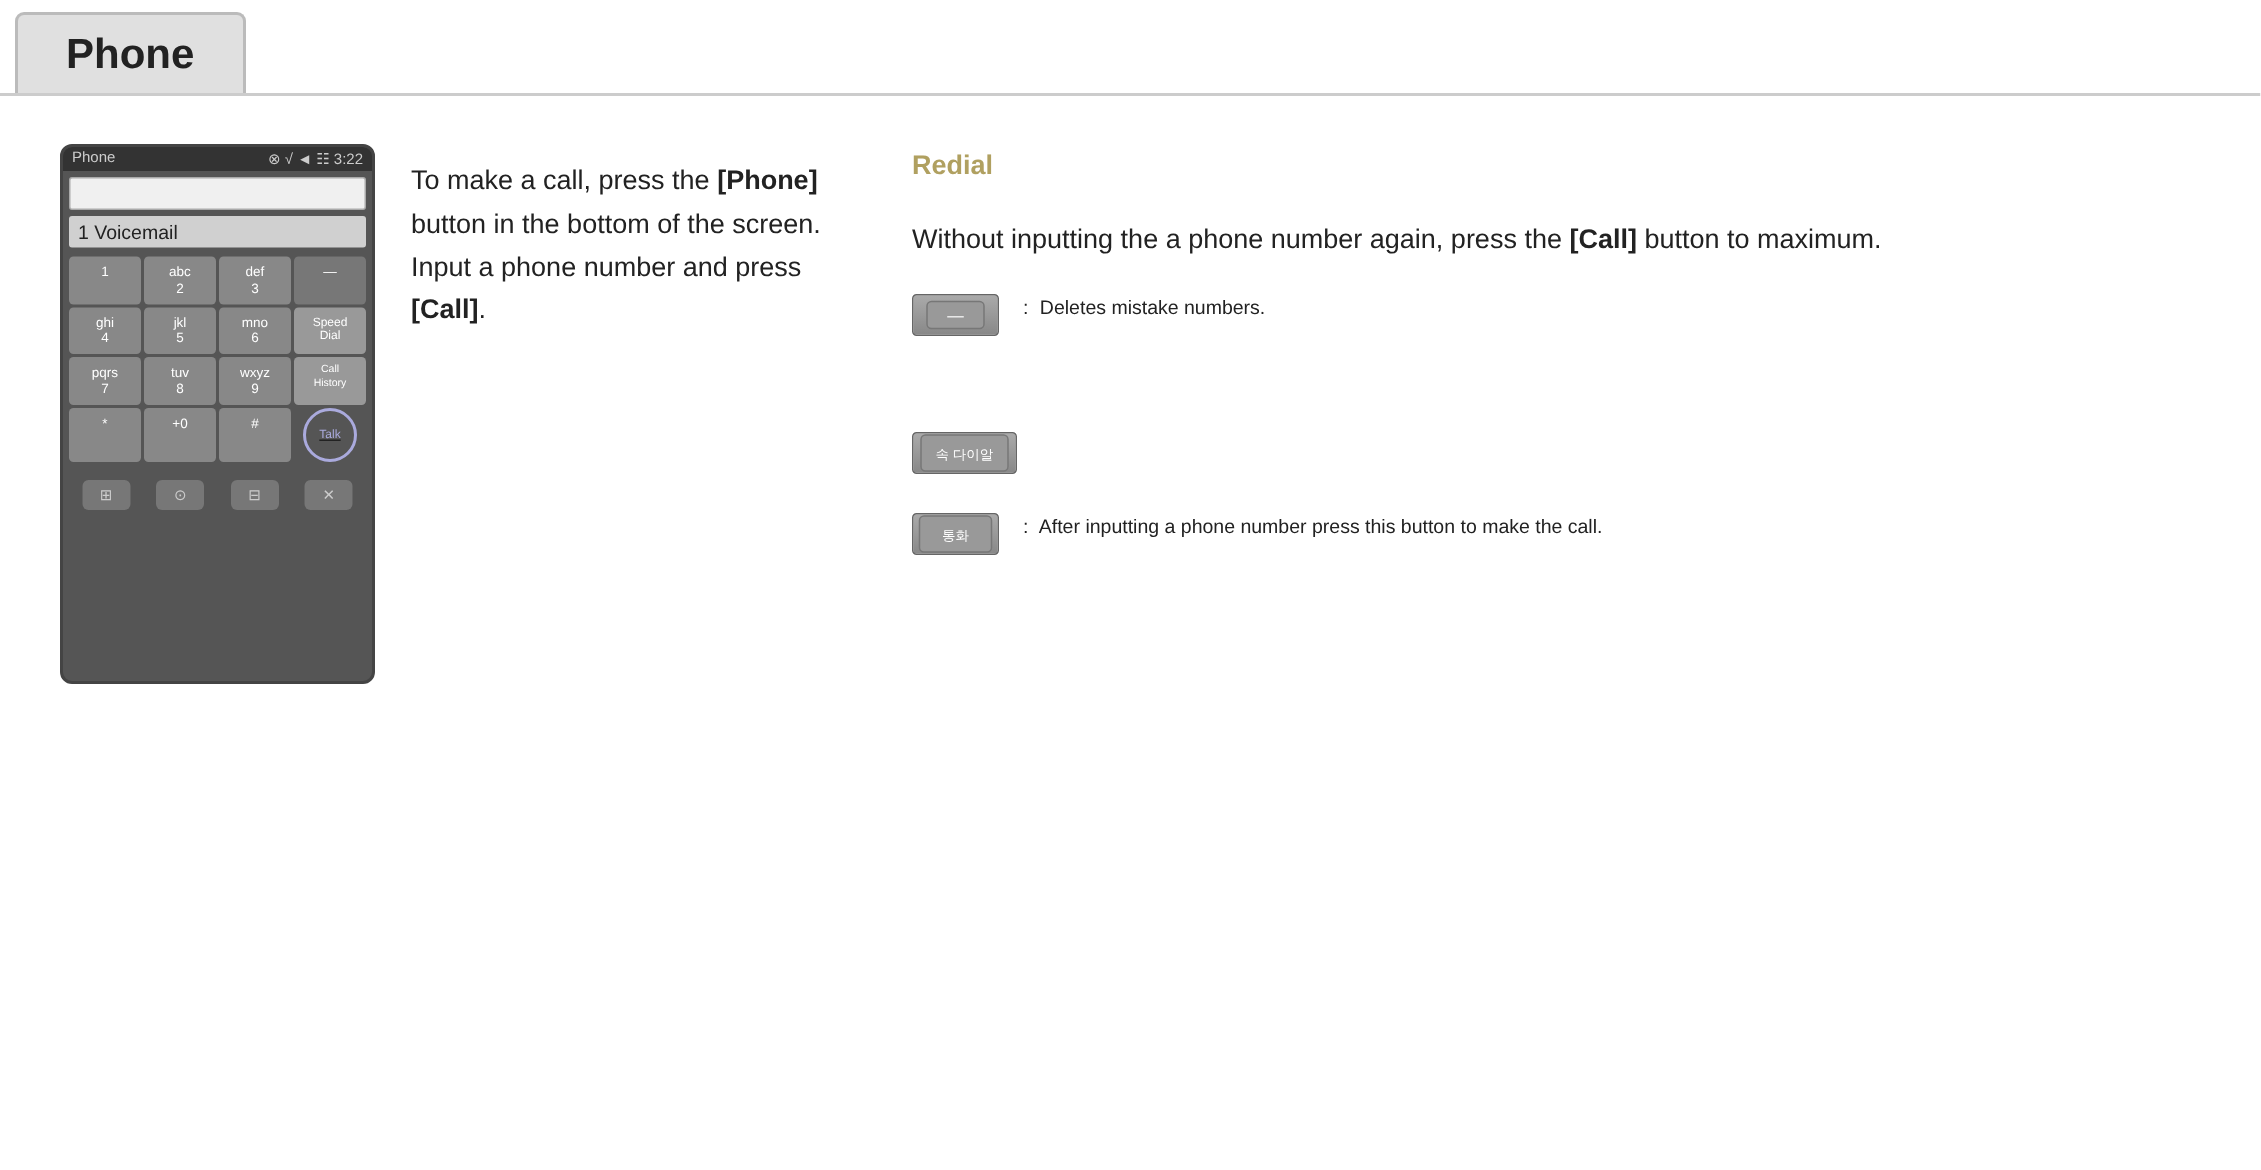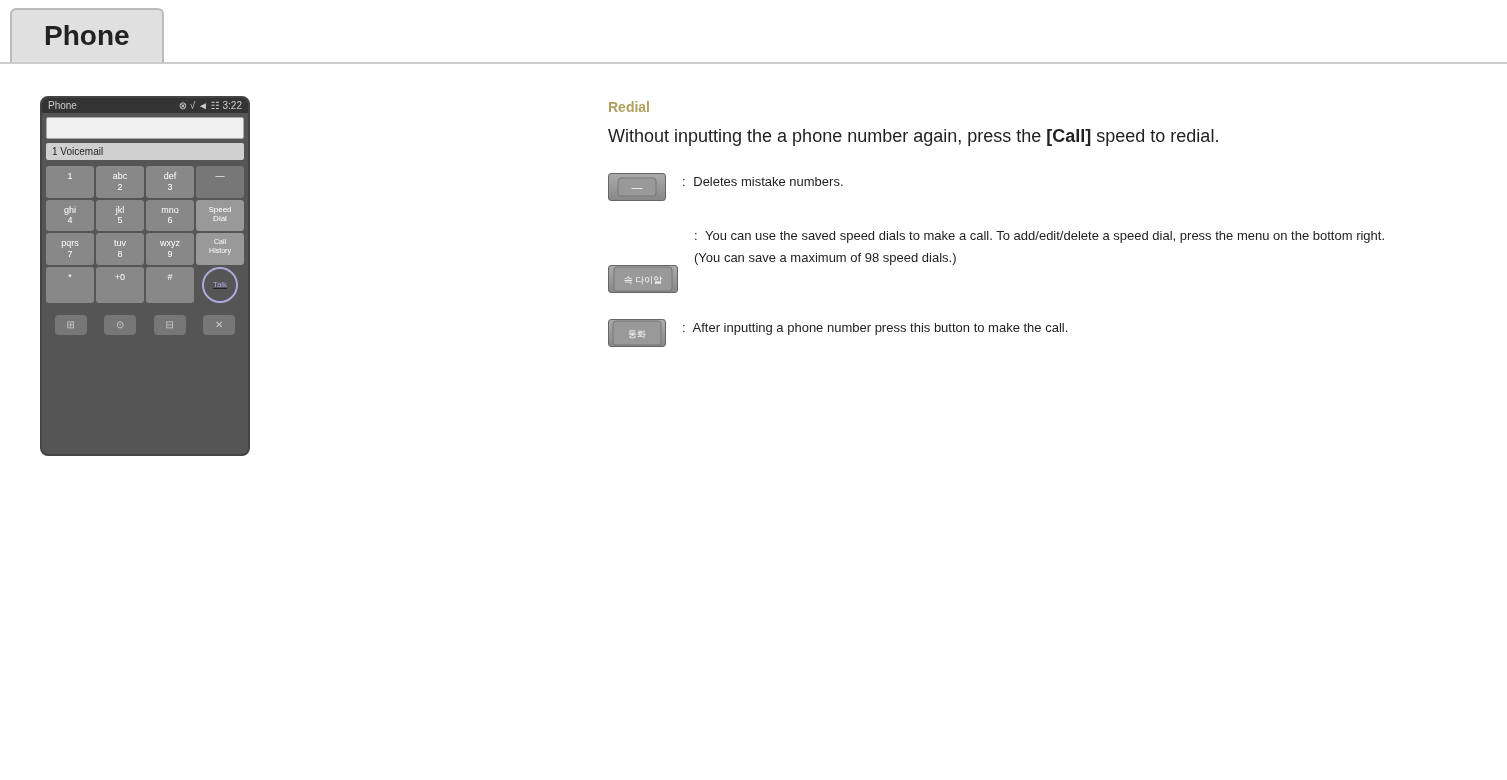--- a/index.html
+++ b/index.html
@@ -85,21 +85,21 @@
       background: #f0f0f0;
       height: 22px;
       margin: 4px;
       border-radius: 2px;
       border: 1px solid #aaa;
     }
     .phone-voicemail {
       background: #d0d0d0;
       margin: 2px 4px;
       padding: 3px 6px;
-      font-size: 10px;
+      font-size: 13px;
       color: #222;
       border-radius: 2px;
     }
     .phone-keypad {
       display: grid;
       grid-template-columns: repeat(4, 1fr);
       gap: 2px;
       padding: 4px;
       margin-top: 2px;
     }
@@ -170,22 +170,22 @@
     
     .right-col {
       flex: 1;
       font-size: 18px;
       line-height: 1.6;
     }
 
     .redial-title {
       color: #b0a060;
       font-weight: bold;
-      font-size: 14px;
-      margin-bottom: 4px;
+      font-size: 18px;
+      margin-bottom: 20px;
     }
 
     .redial-desc {
       margin-bottom: 20px;
       font-size: 18px;
       line-height: 1.6;
     }
 
     .feature-row {
       display: flex;
@@ -282,47 +282,49 @@
           </div>
         </div>
         <div class="phone-bottombar">
           <div class="phone-bottom-btn">⊞</div>
           <div class="phone-bottom-btn">⊙</div>
           <div class="phone-bottom-btn">⊟</div>
           <div class="phone-bottom-btn">✕</div>
         </div>
       </div>
 
+      <div class="left-text">
+        <span>To make a call, press the </span><strong>[Phone]</strong><span> button in the bottom of the screen. Input a phone number and press </span><strong>[Call]</strong><span>.</span>
+      </div>
     </div>
 
     <div class="right-col">
 
       <div class="redial-title">Redial</div>
       <div class="redial-desc">
-        <span>Without inputting the a phone number again, press the </span><strong>[Call]</strong><span> speed to redial.</span>
+        <span>Without inputting the a phone number again, press the </span><strong>[Call]</strong><span> button to maximum.</span>
       </div>
 
       <div class="feature-row">
         <div class="feature-icon delete-icon">
           <svg width="40" height="20" viewBox="0 0 40 20">
             <rect x="1" y="1" width="38" height="18" rx="3" fill="#999" stroke="#777" stroke-width="1"></rect>
             <text x="20" y="14" text-anchor="middle" font-size="11" fill="white" font-family="Arial">—</text>
           </svg>
         </div>
         <div class="feature-text"><span class="colon">:</span> Deletes mistake numbers.</div>
       </div>
 
       <div class="feature-row">
         <div class="feature-icon speed-icon">
           <svg width="60" height="26" viewBox="0 0 60 26">
             <rect x="1" y="1" width="58" height="24" rx="3" fill="#999" stroke="#777" stroke-width="1"></rect>
             <text x="30" y="17" text-anchor="middle" font-size="9" fill="white" font-family="Arial">속 다이알</text>
           </svg>
         </div>
-        <div class="feature-text"><span class="colon">:</span> You can use the saved speed dials to make a call. To add/edit/delete a speed dial, press the menu on the bottom right.<br>(You can save a maximum of 98 speed dials.)</div>
       </div>
 
 
       <div class="feature-row">
         <div class="feature-icon call-icon">
           <svg width="50" height="26" viewBox="0 0 50 26">
             <rect x="1" y="1" width="48" height="24" rx="3" fill="#999" stroke="#777" stroke-width="1"></rect>
             <text x="25" y="17" text-anchor="middle" font-size="9" fill="white" font-family="Arial">통화</text>
           </svg>
         </div>

